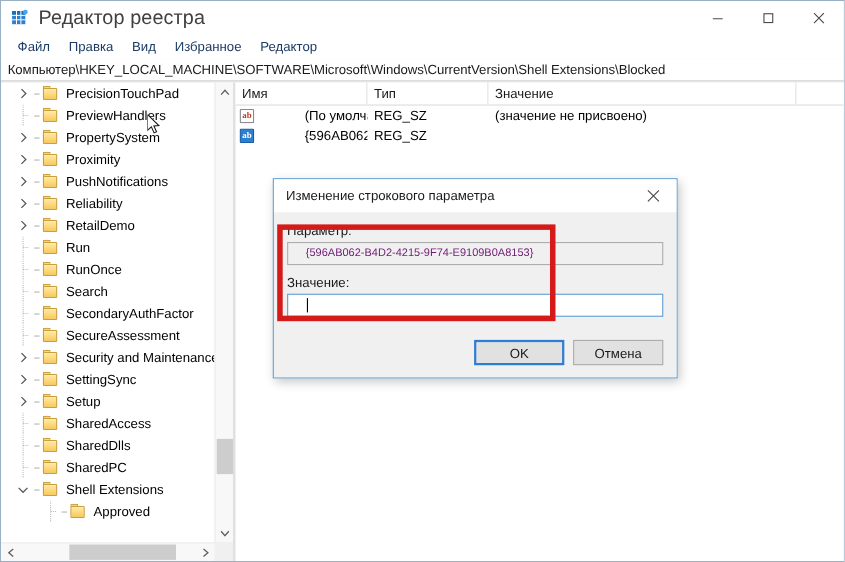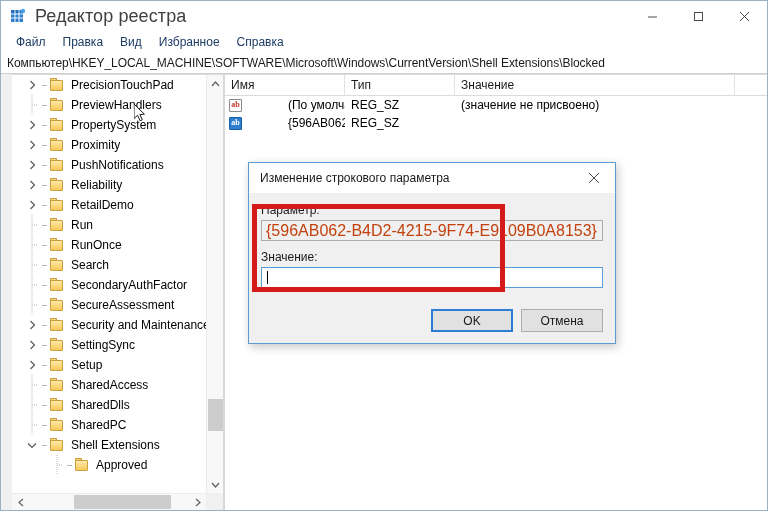--- a/index.html
+++ b/index.html
@@ -99,21 +99,20 @@
   }
 
   
   .bodysplit {
     flex: 1 1 auto;
     display: flex;
     background: #f0f0f0;
     min-height: 0;
     position: relative;
     border-top: 1px solid #dcdcdc;
-    margin-left: 11px;
   }
 
   
   .treepane {
     width: 211px;
     flex: 0 0 auto;
     background: #ffffff;
     position: relative;
     border-right: 1px solid #d8d8d8;
     overflow: hidden;
@@ -348,23 +347,23 @@
     color: #1a1a1a;
     margin-bottom: 3px;
   }
   .dlg-input {
     height: 21px;
     background: #f0f0f0;
     border: 1px solid #adadad;
     box-sizing: border-box;
     display: flex;
     align-items: center;
-    padding-left: 4px;
-    font-size: 16px;
-    color: #c2410c;
+    padding-left: 16px;
+    font-size: 10px;
+    color: #701a75;
     white-space: nowrap;
     overflow: hidden;
   }
   .dlg-input.editable {
     background: #ffffff;
     border: 1px solid #5a9bd5;
     position: relative;
   }
   .caret {
     display: inline-block;
@@ -457,21 +456,21 @@
             </svg>
         </div>
       </div>
     </div>
 
     <div class="menubar">
       <div class="menuitem">Файл</div>
       <div class="menuitem">Правка</div>
       <div class="menuitem">Вид</div>
       <div class="menuitem">Избранное</div>
-      <div class="menuitem">Справка</div>
+      <div class="menuitem">Редактор</div>
     </div>
 
     <div class="addressbar">
       <span class="addresstext">Компьютер\HKEY_LOCAL_MACHINE\SOFTWARE\Microsoft\Windows\CurrentVersion\Shell Extensions\Blocked</span>
     </div>
 
     <div class="bodysplit">
 
       <div class="treepane">
         <div class="treelist" id="treelist">

